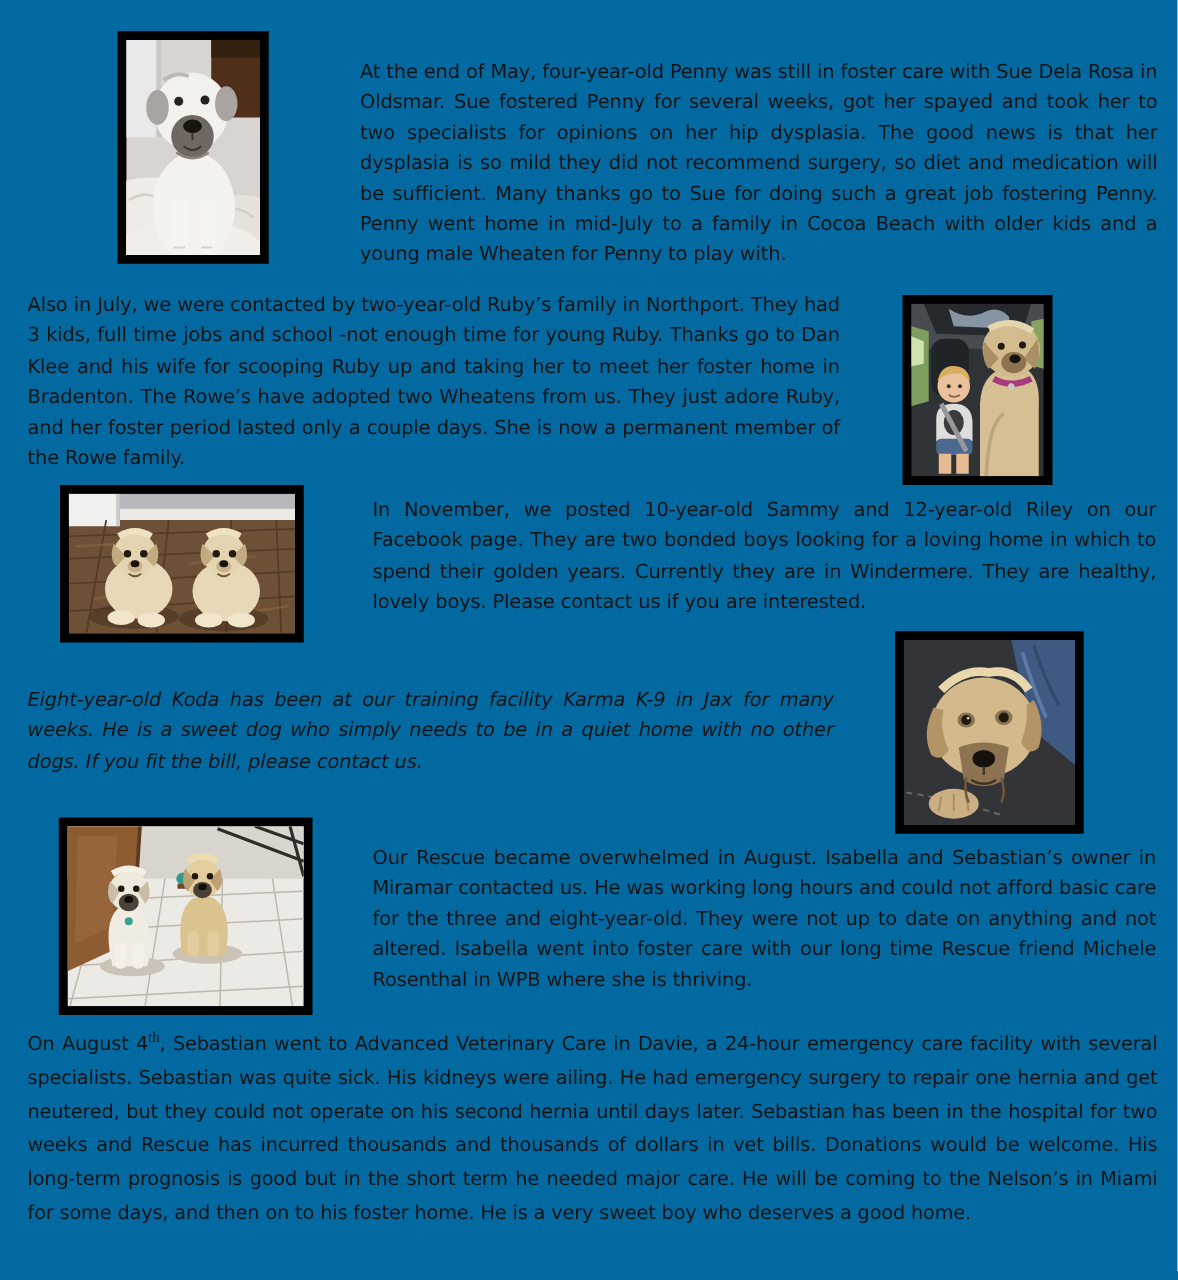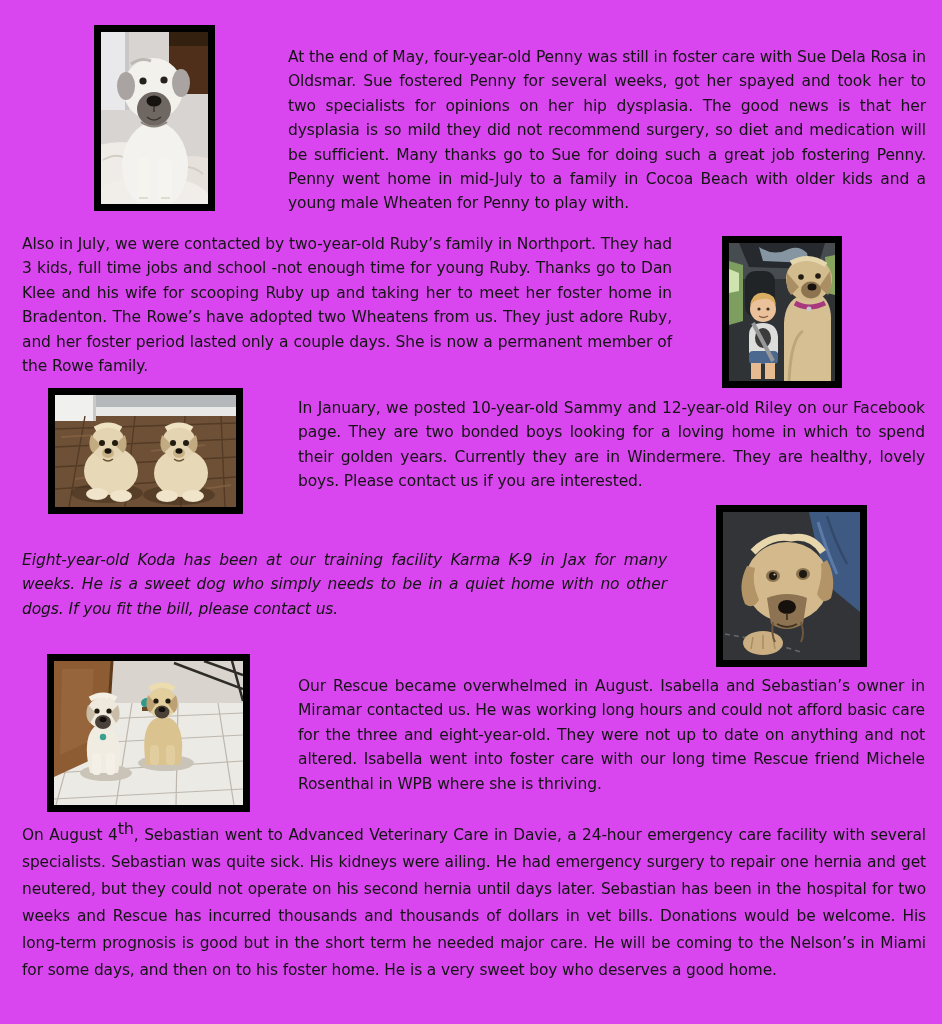--- a/index.html
+++ b/index.html
@@ -1,21 +1,21 @@
 <!DOCTYPE html>
 <html><head>
 <meta charset="utf-8">
 <title>Wheaten Rescue Newsletter</title>
 <style>
   html,body{margin:0;padding:0;background:#ffffff;}
   body{width:942px;height:1024px;position:relative;font-family:"DejaVu Sans",sans-serif;color:#141414;}
-  .page{position:absolute;inset:0;width:942px;height:1024px;background:#d946ef;overflow:hidden;}
+  .page{position:absolute;inset:0;width:942px;height:1024px;background:#0369a1;overflow:hidden;}
   .para{position:absolute;margin:0;text-align:justify;font-size:15.5px;line-height:24.4px;color:#141414;letter-spacing:-0.1px;}
   .para-last{font-size:15.4px;line-height:27px;}
-  .para-last sup{font-size:16px;line-height:0;}
+  .para-last sup{font-size:12px;line-height:0;font-family:Liberation Serif, serif;}
   .photo{position:absolute;background:#000;box-sizing:border-box;padding:7px;}
   .photo svg{display:block;width:100%;height:100%;}
 </style>
 </head>
 <body>
 
 <div class="page">
 
   <div class="photo" id="photo-penny" style="left:94px;top:25px;width:121px;height:186px;" title="Penny, a white Wheaten puppy sitting on a bed">
     <svg viewBox="0 0 107 172" preserveAspectRatio="none">
@@ -131,21 +131,21 @@
       <path d="M141 40 Q 145 52 139 58 L131 50 Z" fill="#c2aa81"></path>
       <path d="M111 34 Q 124 26 137 34" stroke="#efe2c2" stroke-width="5" fill="none"></path>
       <circle cx="118" cy="48" r="3" fill="#221b12"></circle>
       <circle cx="131" cy="48" r="3" fill="#221b12"></circle>
       <ellipse cx="124" cy="58" rx="6" ry="5" fill="#c9b288"></ellipse>
       <ellipse cx="124" cy="56" rx="3.5" ry="2.8" fill="#17120c"></ellipse>
       <path d="M119 64 Q 124 68 129 64" stroke="#6b5537" stroke-width="1.4" fill="none"></path>
     </svg>
   </div>
 
-  <p class="para" id="para-sammy" style="left:298px;top:396px;width:627px;">In January, we posted 10-year-old Sammy and 12-year-old Riley on our Facebook page.   They are two bonded boys looking for a loving home in which to spend their golden years.   Currently they are in Windermere.  They are healthy, lovely boys.  Please contact us if you are interested.</p>
+  <p class="para" id="para-sammy" style="left:298px;top:396px;width:627px;">In November, we posted 10-year-old Sammy and 12-year-old Riley on our Facebook page.   They are two bonded boys looking for a loving home in which to spend their golden years.   Currently they are in Windermere.  They are healthy, lovely boys.  Please contact us if you are interested.</p>
 
   <div class="photo" id="photo-koda" style="left:716px;top:505px;width:151px;height:162px;" title="Koda resting his head on a dark couch">
     <svg viewBox="0 0 137 148" preserveAspectRatio="none">
       <rect width="137" height="148" fill="#323438"></rect>
       <path d="M86 0 L137 0 L137 100 L108 76 Q 94 40 90 18 Z" fill="#3e5a82"></path>
       <path d="M95 10 Q 104 40 114 62" stroke="#5b7aa6" stroke-width="3" fill="none"></path>
       <path d="M104 4 Q 112 30 124 52" stroke="#33496b" stroke-width="2.5" fill="none"></path>
       <path d="M2 122 Q 40 128 78 140" stroke="#63666a" stroke-width="1.6" stroke-dasharray="5 4" fill="none"></path>
       <ellipse cx="40" cy="131" rx="20" ry="12" fill="#cbaf82"></ellipse>
       <path d="M30 125 L28 137 M40 123 L40 137 M50 125 L52 137" stroke="#a98e62" stroke-width="1.5"></path>

